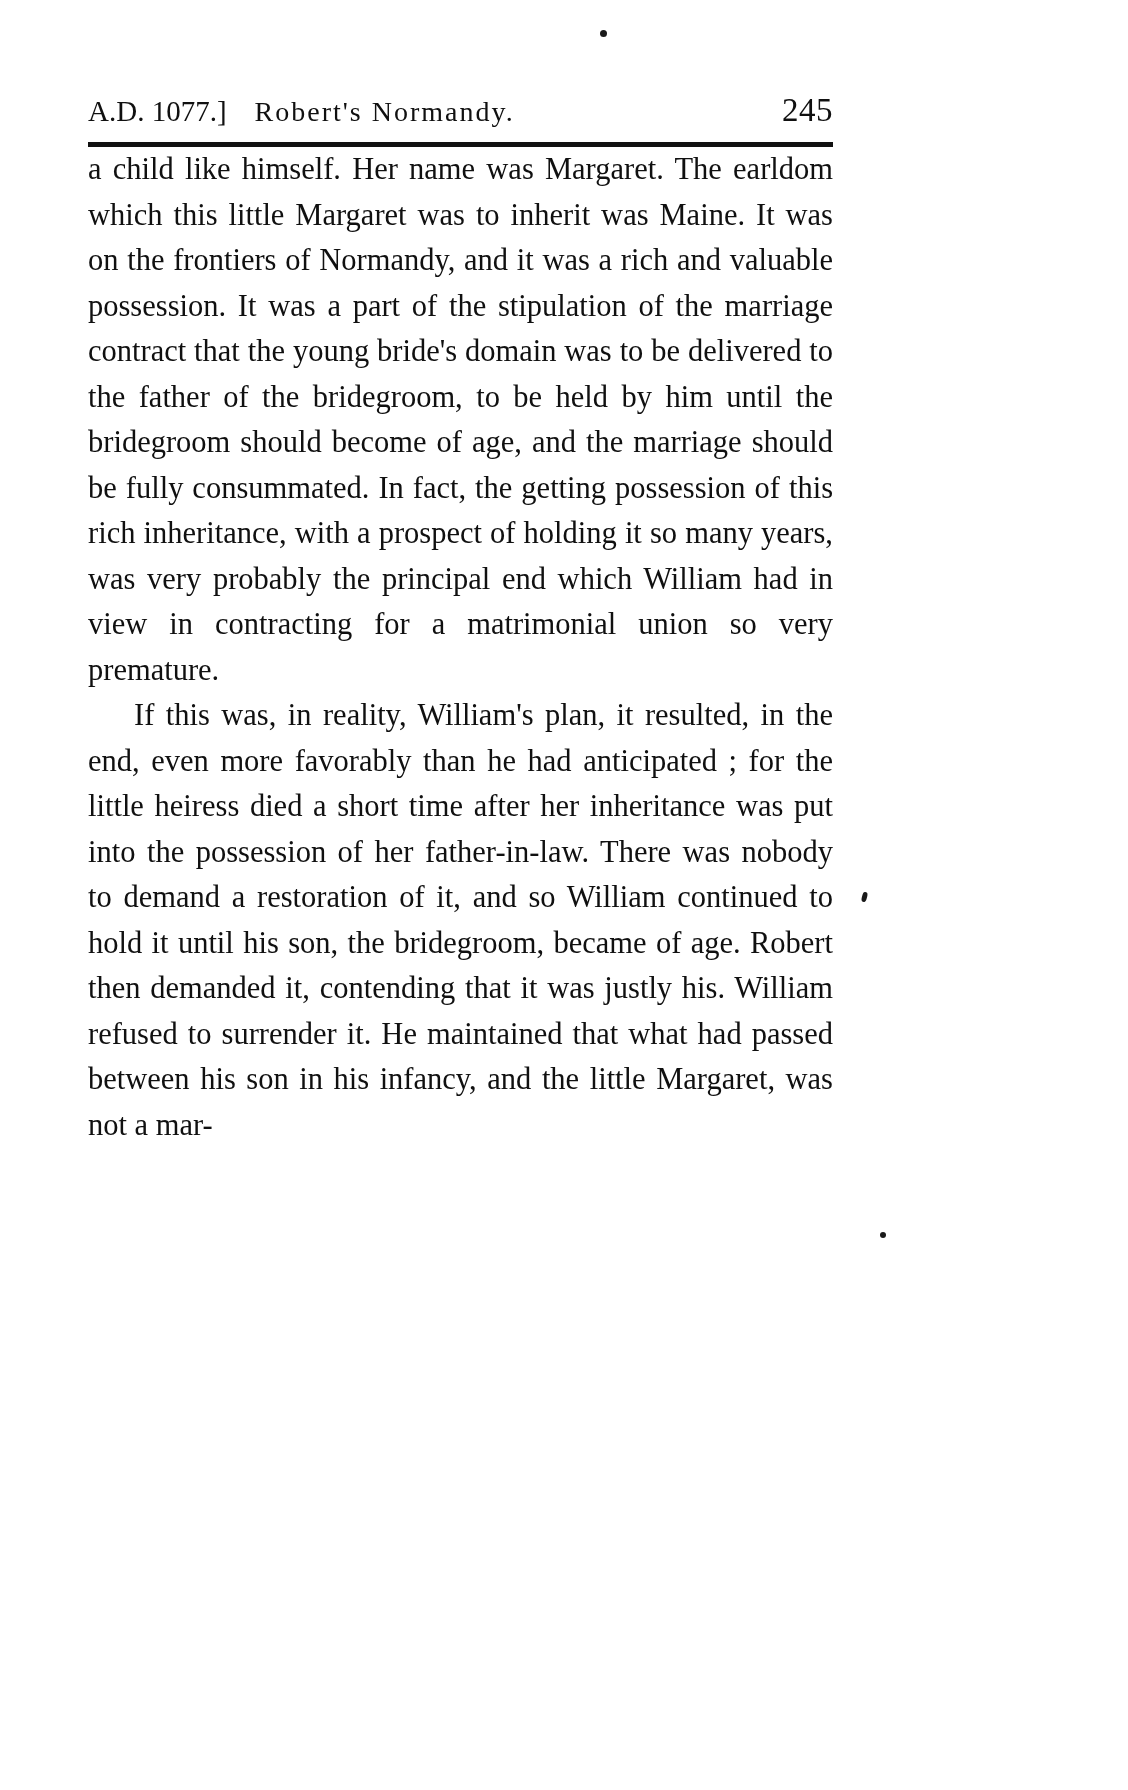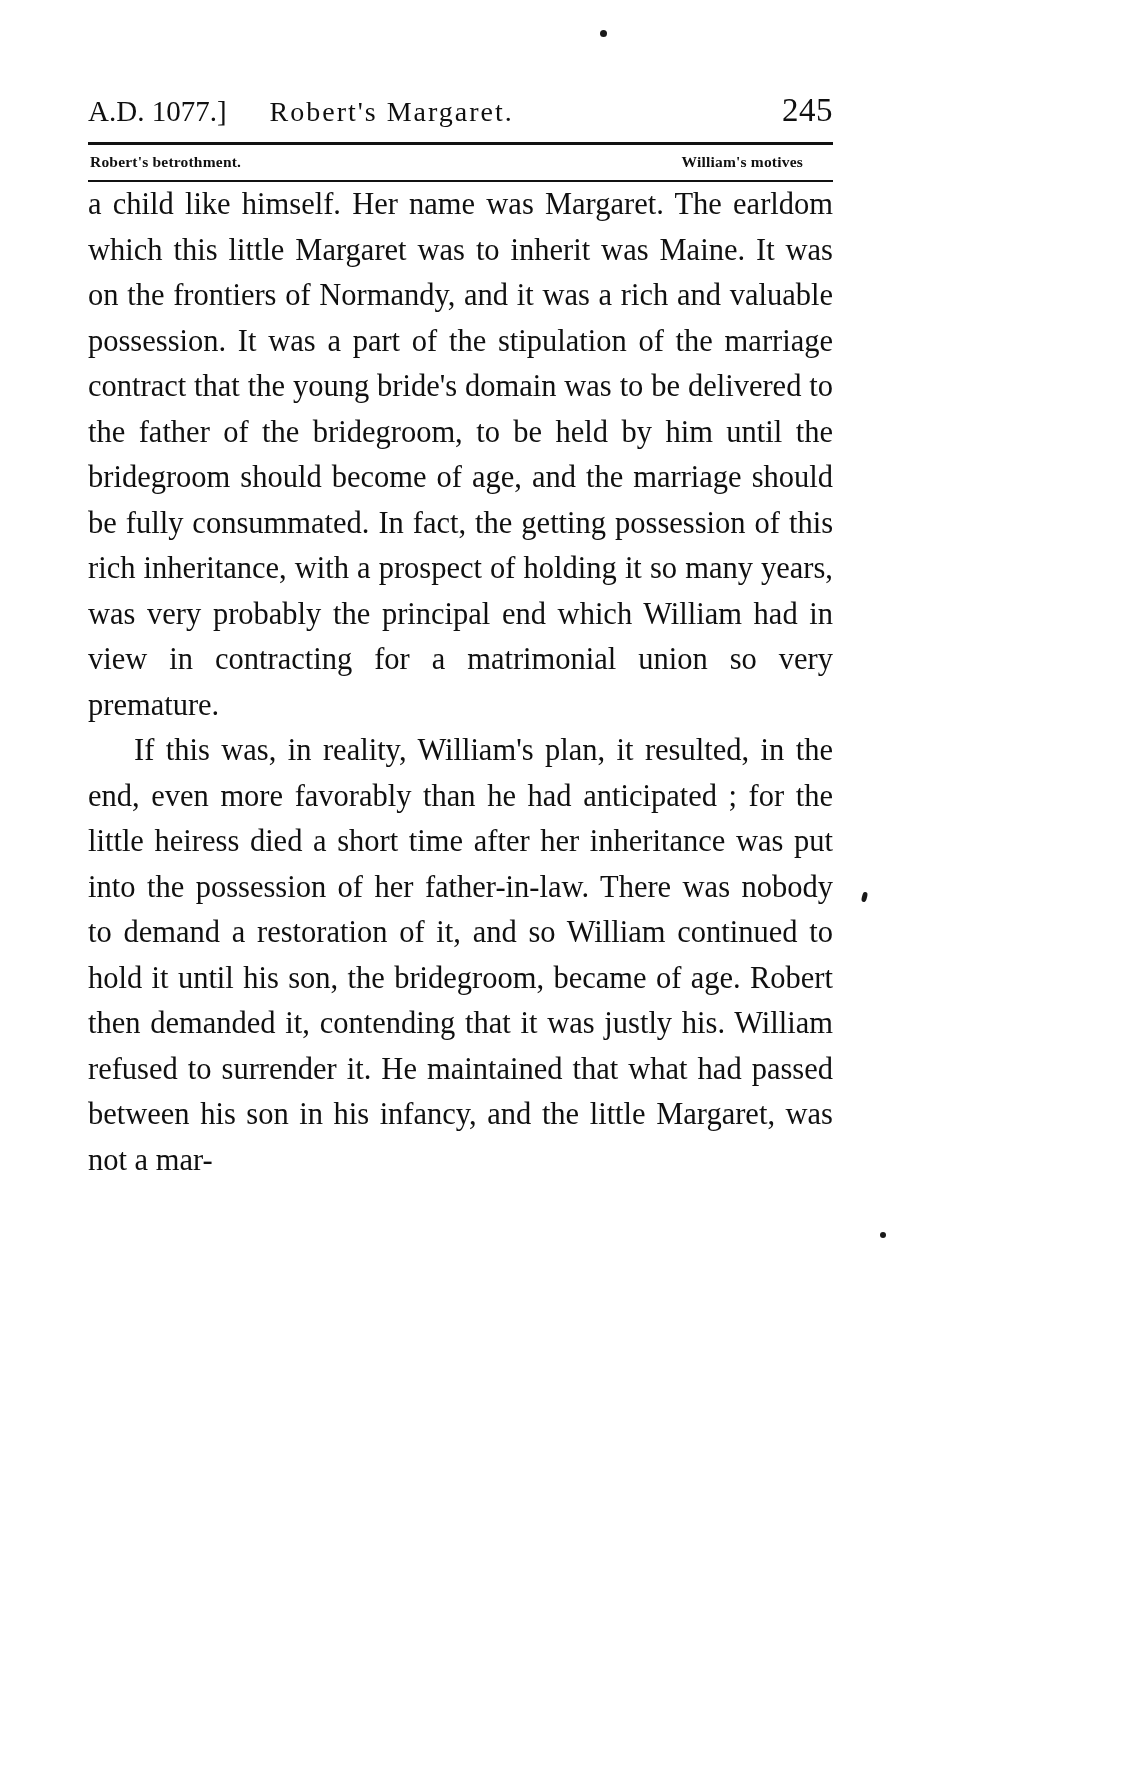--- a/index.html
+++ b/index.html
@@ -49,21 +49,20 @@
     width: 745px;
   }
 
   
   .runhead {
     display: flex;
     align-items: baseline;
     justify-content: center;
     width: 100%;
     white-space: nowrap;
-    gap: 15px;
   }
   .runhead-left {
     font-size: 29px;
     letter-spacing: 0px;
   }
   .runhead-center {
     font-size: 28px;
     letter-spacing: 2px;
     margin-left: 6px;
     margin-right: auto;
@@ -127,30 +126,26 @@
 <div class="page">
 
   <div class="speck speck-top"></div>
   <div class="speck speck-right-1"></div>
   <div class="speck speck-right-2"></div>
 
   <div class="content">
 
     <div class="runhead">
       <span class="runhead-left">A.D. 1077.]</span>
-      <span class="runhead-center">Robert's Margaret.</span>
+      <span class="runhead-center">Robert's Normandy.</span>
       <span class="runhead-page">245</span>
     </div>
 
     <div class="rule-thick"></div>
 
-    <div class="sidenotes">
-      <span>Robert's betrothment.</span>
-      <span class="sidenote-right">William's motives</span>
-    </div>
 
     <div class="rule-thin"></div>
 
     <div class="body-text">
       <p class="para no-indent">a child like himself.  Her name was Margaret. The earldom which this little Margaret was to inherit was Maine.  It was on the frontiers of Normandy, and it was a rich and valuable possession.  It was a part of the stipulation of the marriage contract that the young bride's domain was to be delivered to the father of the bridegroom, to be held by him until the bridegroom should become of age, and the marriage should be fully consummated.  In fact, the getting possession of this rich inheritance, with a prospect of holding it so many years, was very probably the principal end which William had in view in contracting for a matrimonial union so very premature.</p>
       <p class="para">If this was, in reality, William's plan, it resulted, in the end, even more favorably than he had anticipated ; for the little heiress died a short time after her inheritance was put into the possession of her father-in-law.  There was nobody to demand a restoration of it, and so William continued to hold it until his son, the bridegroom, became of age.  Robert then demanded it, contending that it was justly his. William refused to surrender it.  He maintained that what had passed between his son in his infancy, and the little Margaret, was not a mar-</p>
     </div>
 
 
   </div>

